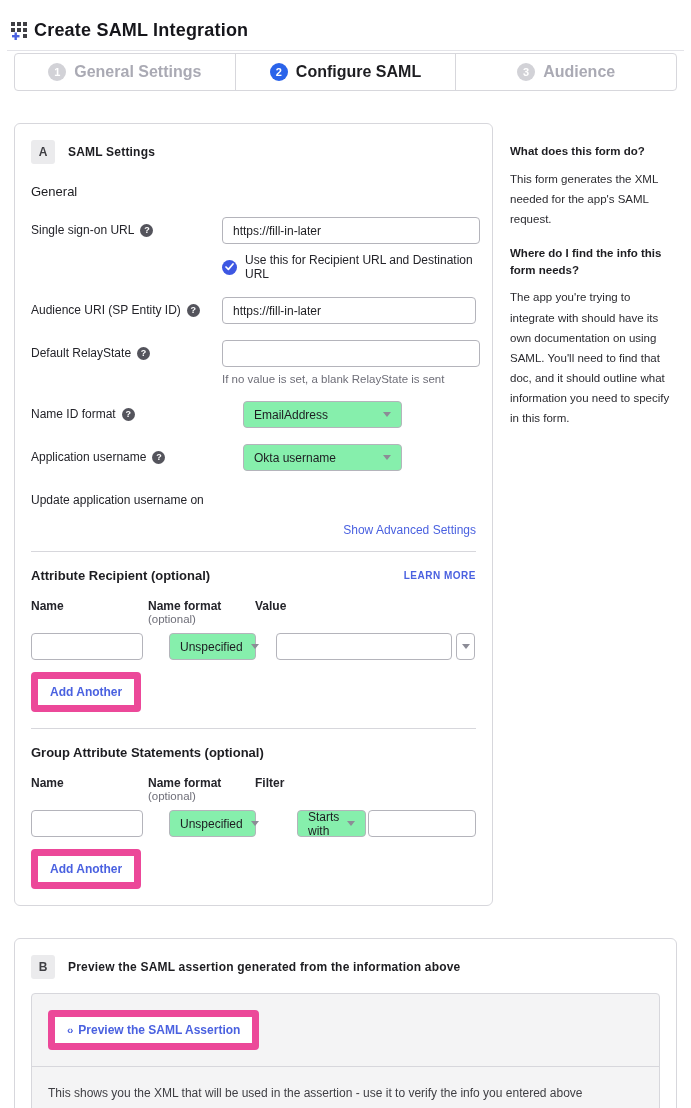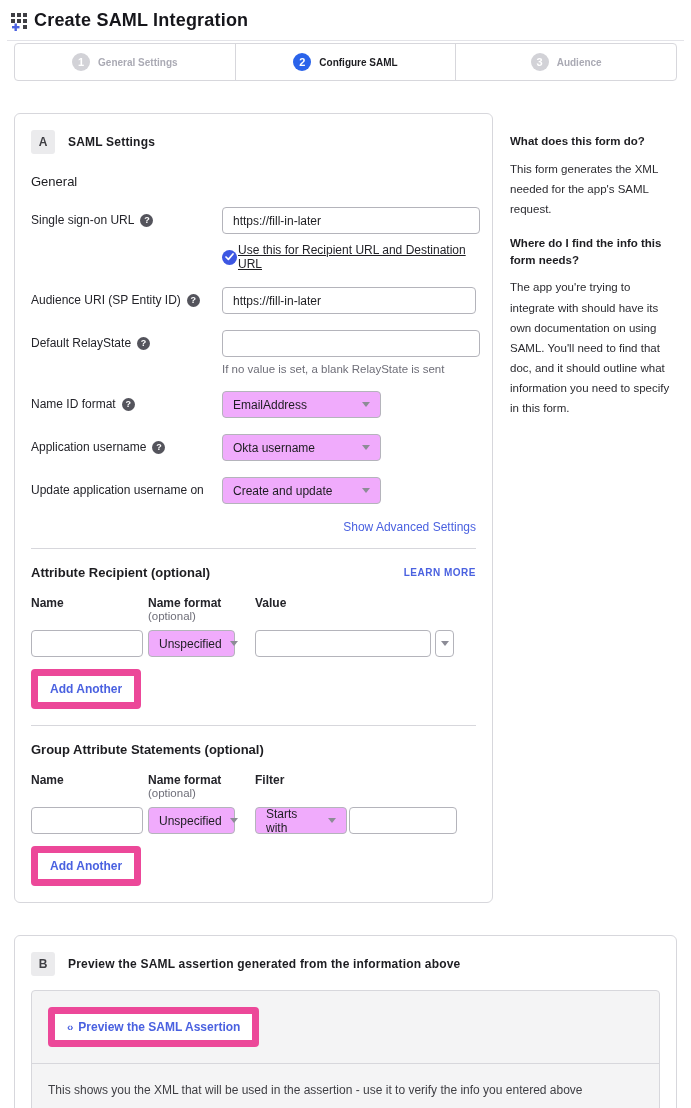--- a/index.html
+++ b/index.html
@@ -4,32 +4,32 @@
 <style>
   * { margin:0; padding:0; box-sizing:border-box; }
   html,body { background:#ffffff; }
   body {
     width:691px; min-height:1108px; margin:0 auto;
     font-family:"Liberation Sans","DejaVu Sans",sans-serif;
     color:#1d1d21; font-size:12px;
   }
 
   
-  .header { display:flex; align-items:flex-end; gap:4px; padding:10px 10px 9px 10px; }
+  .header { display:flex; align-items:flex-start; gap:4px; padding:20px 10px 9px 10px; }
   .page-title { font-size:18px; font-weight:bold; letter-spacing:.2px; color:#16161b; }
   .header-rule { border:none; border-top:1px solid #e3e3e8; margin:0 7px; }
 
   
   .steps { display:flex; margin:2px 14px 0 14px; border:1px solid #d7d7dc; border-radius:4px; background:#fff; height:38px; }
   .step { flex:1; display:flex; align-items:center; justify-content:center; gap:8px; cursor:pointer; }
   .step + .step { border-left:1px solid #d7d7dc; }
   .step-circle { width:18px; height:18px; border-radius:50%; display:flex; align-items:center; justify-content:center;
     font-size:11px; font-weight:bold; color:#fff; background:#d2d2d7; }
   .step.active .step-circle { background:#2a63ea; }
-  .step-label { font-size:10px; font-weight:bold; color:#aaaab4; }
+  .step-label { font-size:16px; font-weight:bold; color:#aaaab4; }
   .step.active .step-label { color:#1d1d21; }
 
   
   .main { display:flex; gap:17px; padding:0 14px; margin-top:32px; align-items:flex-start; }
   .left-col { width:479px; flex:none; }
   .card { background:#fff; border:1px solid #d7d7dc; border-radius:6px; padding:16px; }
 
   .section-head { display:flex; align-items:center; gap:13px; margin-bottom:20px; }
   .section-badge { width:24px; height:24px; background:#ebebed; border-radius:3px; display:flex; align-items:center;
     justify-content:center; font-size:12px; font-weight:bold; color:#3f3f44; }
@@ -42,28 +42,28 @@
   .form-label { width:191px; flex:none; padding-top:6px; font-size:12px; color:#24242a; display:flex; align-items:center; gap:6px; }
   .help-icon { width:13px; height:13px; border-radius:50%; background:#54545c; flex:none; position:relative; cursor:pointer; }
   .help-icon::after { content:"?"; position:absolute; left:0; top:0; width:13px; height:13px; color:#fff;
     font-size:9px; font-weight:bold; display:flex; align-items:center; justify-content:center; }
   .field-col { display:flex; flex-direction:column; }
 
   .text-input { width:258px; height:27px; border:1px solid #b4b4bb; border-radius:4px; padding:1px 10px;
     font-family:inherit; font-size:12px; color:#1d1d21; background:#fff; outline:none; }
   .hint { font-size:11.5px; color:#6e6e78; margin-top:6px; }
 
-  .select { height:27px; border:1px solid #b4b4bb; border-radius:4px; background:#f0abfc; display:flex;
-    align-items:center; justify-content:space-between; padding:0 10px; cursor:pointer; }
+  .select { height:27px; border:1px solid #b4b4bb; border-radius:4px; background:#86efac; display:flex;
+    align-items:center; justify-content:space-between; padding:0 10px; cursor:pointer;margin-left:21px; }
   .select-w { width:159px; }
   .select-value { font-size:12px; color:#1d1d21; }
   .caret { width:0; height:0; border-left:4px solid transparent; border-right:4px solid transparent;
     border-top:5px solid #8c8c96; flex:none; margin-left:8px; }
 
-  .checkbox-row { display:flex; align-items:center; gap:1px; margin-top:9px; cursor:pointer;text-decoration:underline; }
+  .checkbox-row { display:flex; align-items:center; gap:8px; margin-top:9px; cursor:pointer; }
   .checkbox-circle { width:15px; height:15px; border-radius:50%; background:#3d57e2; display:flex;
     align-items:center; justify-content:center; flex:none; }
   .checkbox-label { font-size:12px; color:#24242a; }
 
   .advanced-row { display:flex; justify-content:flex-end; margin:6px 0 14px 0; }
   .link { color:#4a61e0; text-decoration:none; font-size:12px; cursor:pointer; }
   .card-rule { border:none; border-top:1px solid #d7d7dc; margin:0 0 16px 0; }
 
   
   .attr-head-row { display:flex; align-items:center; justify-content:space-between; margin-bottom:16px; }
@@ -226,24 +226,20 @@
           <span class="select-value">Okta username</span>
           <span class="caret"></span>
         </div>
       </div>
 
       
       <div class="form-row">
         <div class="form-label">
           <span>Update application username on</span>
         </div>
-        <div class="select select-w">
-          <span class="select-value">Create and update</span>
-          <span class="caret"></span>
-        </div>
       </div>
 
       <div class="advanced-row">
         <a class="link">Show Advanced Settings</a>
       </div>
 
       <hr class="card-rule">
 
       
       <div class="attr-head-row">

